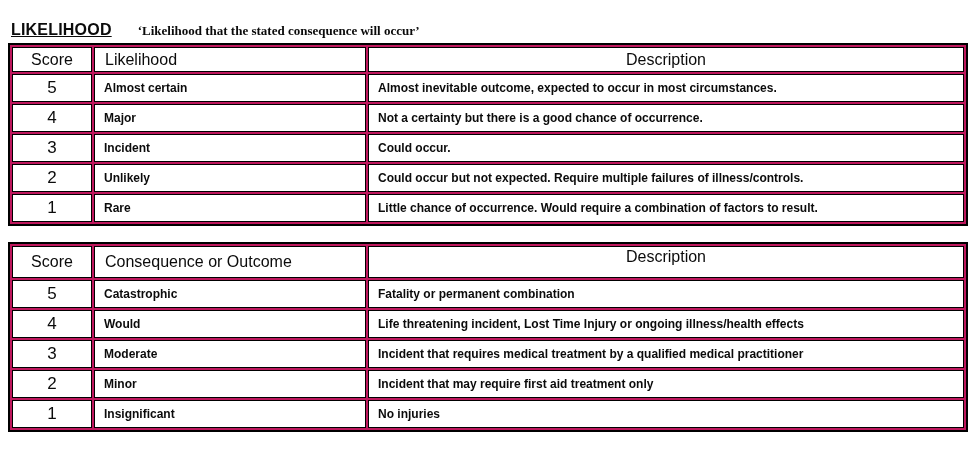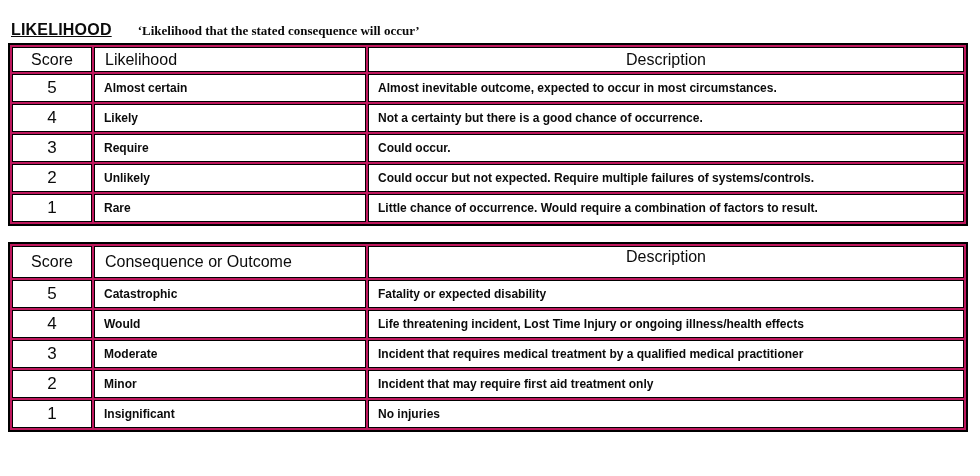--- a/index.html
+++ b/index.html
@@ -67,32 +67,32 @@
         </tr>
       </thead>
       <tbody>
           <tr>
             <td class="score-cell">5</td>
             <td class="label-cell">Almost certain</td>
             <td class="desc-cell">Almost inevitable outcome, expected to occur in most circumstances.</td>
           </tr>
           <tr>
             <td class="score-cell">4</td>
-            <td class="label-cell">Likely</td>
+            <td class="label-cell">Major</td>
             <td class="desc-cell">Not a certainty but there is a good chance of occurrence.</td>
           </tr>
           <tr>
             <td class="score-cell">3</td>
-            <td class="label-cell">Require</td>
+            <td class="label-cell">Incident</td>
             <td class="desc-cell">Could occur.</td>
           </tr>
           <tr>
             <td class="score-cell">2</td>
             <td class="label-cell">Unlikely</td>
-            <td class="desc-cell">Could occur but not expected. Require multiple failures of systems/controls.</td>
+            <td class="desc-cell">Could occur but not expected. Require multiple failures of illness/controls.</td>
           </tr>
           <tr>
             <td class="score-cell">1</td>
             <td class="label-cell">Rare</td>
             <td class="desc-cell">Little chance of occurrence. Would require a combination of factors to result.</td>
           </tr>
         </tbody>
     </table>
   </section>
 
@@ -109,21 +109,21 @@
         <tr>
           <th class="score-h">Score</th>
           <th class="label-h">Consequence or Outcome</th>
           <th class="desc-h">Description</th>
         </tr>
       </thead>
       <tbody>
           <tr>
             <td class="score-cell">5</td>
             <td class="label-cell">Catastrophic</td>
-            <td class="desc-cell">Fatality or expected disability</td>
+            <td class="desc-cell">Fatality or permanent combination</td>
           </tr>
           <tr>
             <td class="score-cell">4</td>
             <td class="label-cell">Would</td>
             <td class="desc-cell">Life threatening incident, Lost Time Injury or ongoing illness/health effects</td>
           </tr>
           <tr>
             <td class="score-cell">3</td>
             <td class="label-cell">Moderate</td>
             <td class="desc-cell">Incident that requires medical treatment by a qualified medical practitioner</td>

